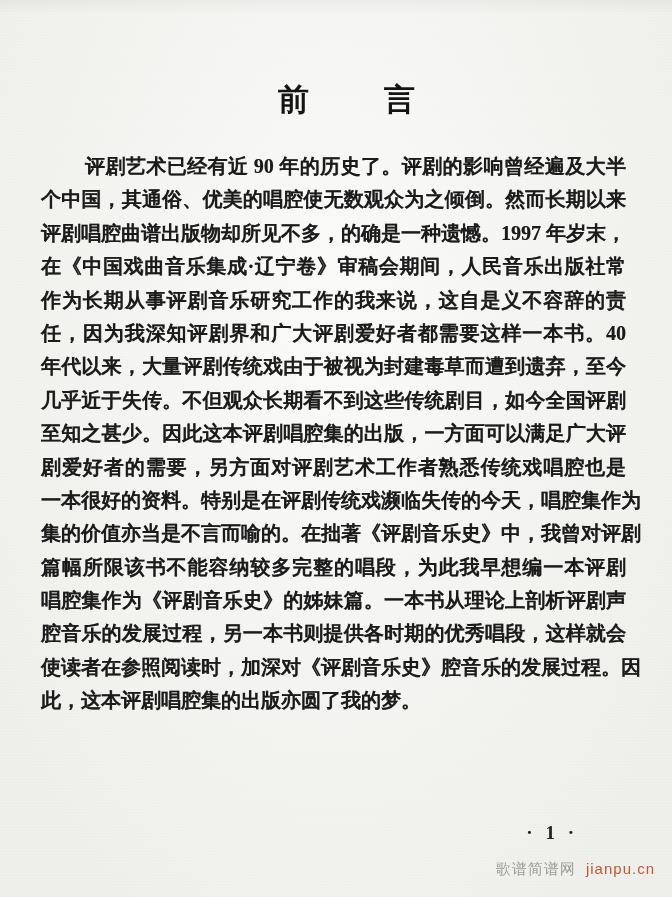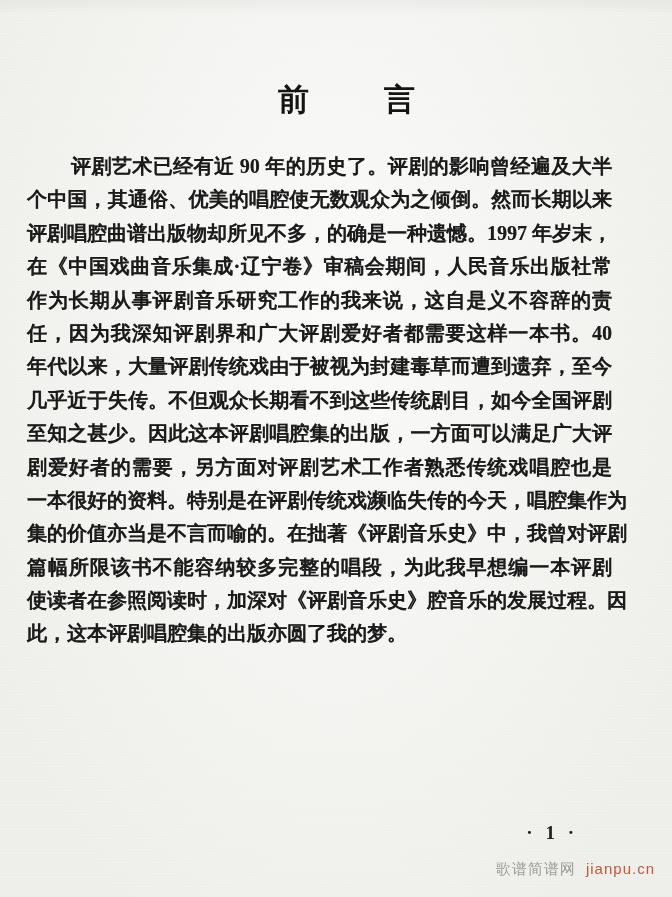--- a/index.html
+++ b/index.html
@@ -40,21 +40,21 @@
     font-size: 31px;
     font-weight: bold;
     letter-spacing: 75px;
     margin-right: -96px; 
     line-height: 36px;
     color: #141414;
   }
   .bodytext {
     position: absolute;
     top: 150px;
-    left: 27px;
+    left: 41px;
     width: 585px;
   }
   .line {
     font-size: 20px;
     font-weight: 600;
     line-height: 33.4px;
     height: 33.4px;
     white-space: nowrap;
     text-align: justify;
     text-align-last: justify;
@@ -106,20 +106,22 @@
     <div class="line">在《中国戏曲音乐集成·辽宁卷》审稿会期间，人民音乐出版社常</div>
     <div class="line">作为长期从事评剧音乐研究工作的我来说，这自是义不容辞的责</div>
     <div class="line">任，因为我深知评剧界和广大评剧爱好者都需要这样一本书。40</div>
     <div class="line">年代以来，大量评剧传统戏由于被视为封建毒草而遭到遗弃，至今</div>
     <div class="line">几乎近于失传。不但观众长期看不到这些传统剧目，如今全国评剧</div>
     <div class="line">至知之甚少。因此这本评剧唱腔集的出版，一方面可以满足广大评</div>
     <div class="line">剧爱好者的需要，另方面对评剧艺术工作者熟悉传统戏唱腔也是</div>
     <div class="line">一本很好的资料。特别是在评剧传统戏濒临失传的今天，唱腔集作为</div>
     <div class="line">集的价值亦当是不言而喻的。在拙著《评剧音乐史》中，我曾对评剧</div>
     <div class="line">篇幅所限该书不能容纳较多完整的唱段，为此我早想编一本评剧</div>
+    <div class="line">唱腔集作为《评剧音乐史》的姊妹篇。一本书从理论上剖析评剧声</div>
+    <div class="line">腔音乐的发展过程，另一本书则提供各时期的优秀唱段，这样就会</div>
     <div class="line">使读者在参照阅读时，加深对《评剧音乐史》腔音乐的发展过程。因</div>
     <div class="line">此，这本评剧唱腔集的出版亦圆了我的梦。</div>
   </div>
 
   <div class="page-number">· 1 ·</div>
 
   <div class="watermark">
     <span class="wm-name">歌谱简谱网</span>
     <span class="wm-domain">jianpu.cn</span>
   </div>

